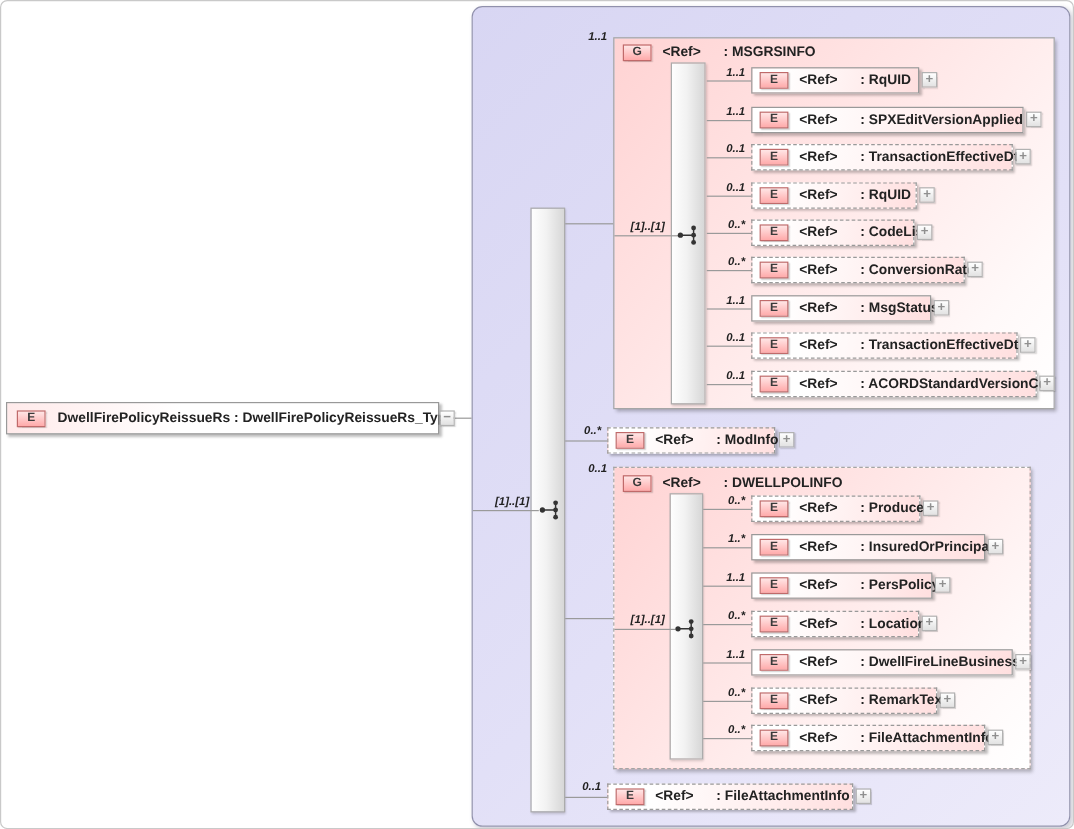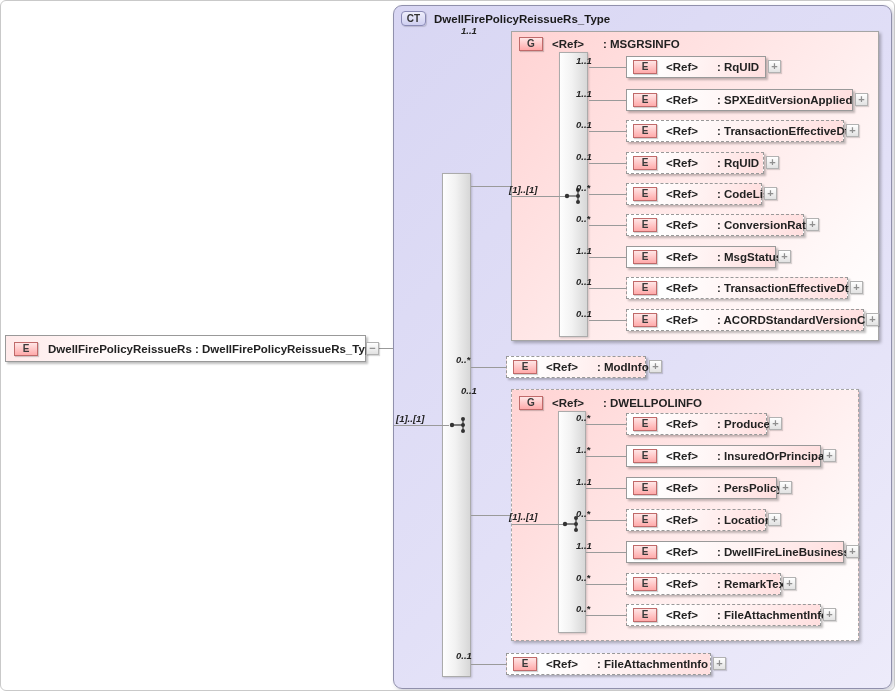--- a/index.html
+++ b/index.html
@@ -45,34 +45,30 @@
     font:bold 10px/12px "Liberation Sans",sans-serif;text-align:center;flex:0 0 auto;
     box-shadow:1px 1px 1px rgba(0,0,0,.18);}
   .ref{font:bold 11.5px "Liberation Sans",sans-serif;color:#222;margin-left:9px;white-space:nowrap;}
   .name{font:bold 11.5px "Liberation Sans",sans-serif;color:#222;margin-left:19px;white-space:nowrap;}
 
   .plus{position:absolute;width:13px;height:13px;box-sizing:border-box;border:1px solid #b2b2b2;
     background:linear-gradient(#ffffff,#e2e2e2);box-shadow:1px 1px 1px rgba(0,0,0,.15);
     color:#8f8f8f;font:bold 11px/11px "Liberation Sans",sans-serif;text-align:center;cursor:pointer;}
 
   .card{position:absolute;font:italic bold 9.5px "Liberation Sans",sans-serif;color:#222;
-    width:45px;white-space:nowrap;}
+    text-align:right;width:45px;white-space:nowrap;}
 
   .seq-icon{position:absolute;width:22px;height:22px;}
 </style>
 </head>
 <body>
 
 <div class="canvas">
 
   <div class="ct"></div>
-  <div class="ct-head" style="left:400px;top:10px;">
-    <span class="ct-badge">CT</span>
-    <span class="ct-title">DwellFirePolicyReissueRs_Type</span>
-  </div>
 
   <div class="group" style="left:510px;top:30px;width:368px;height:310px;"></div>
   <div class="group opt" style="left:510px;top:388px;width:348px;height:252px;"></div>
 
   <div class="bar" style="left:441px;top:172px;width:29px;height:504px;"></div>
   <div class="bar" style="left:558px;top:51px;width:29px;height:285px;"></div>
   <div class="bar" style="left:557px;top:410px;width:28px;height:222px;"></div>
 
   <div class="hline" style="left:378px;top:347px;width:14px;"></div>
   <div class="hline" style="left:393px;top:424px;width:55px;"></div>

